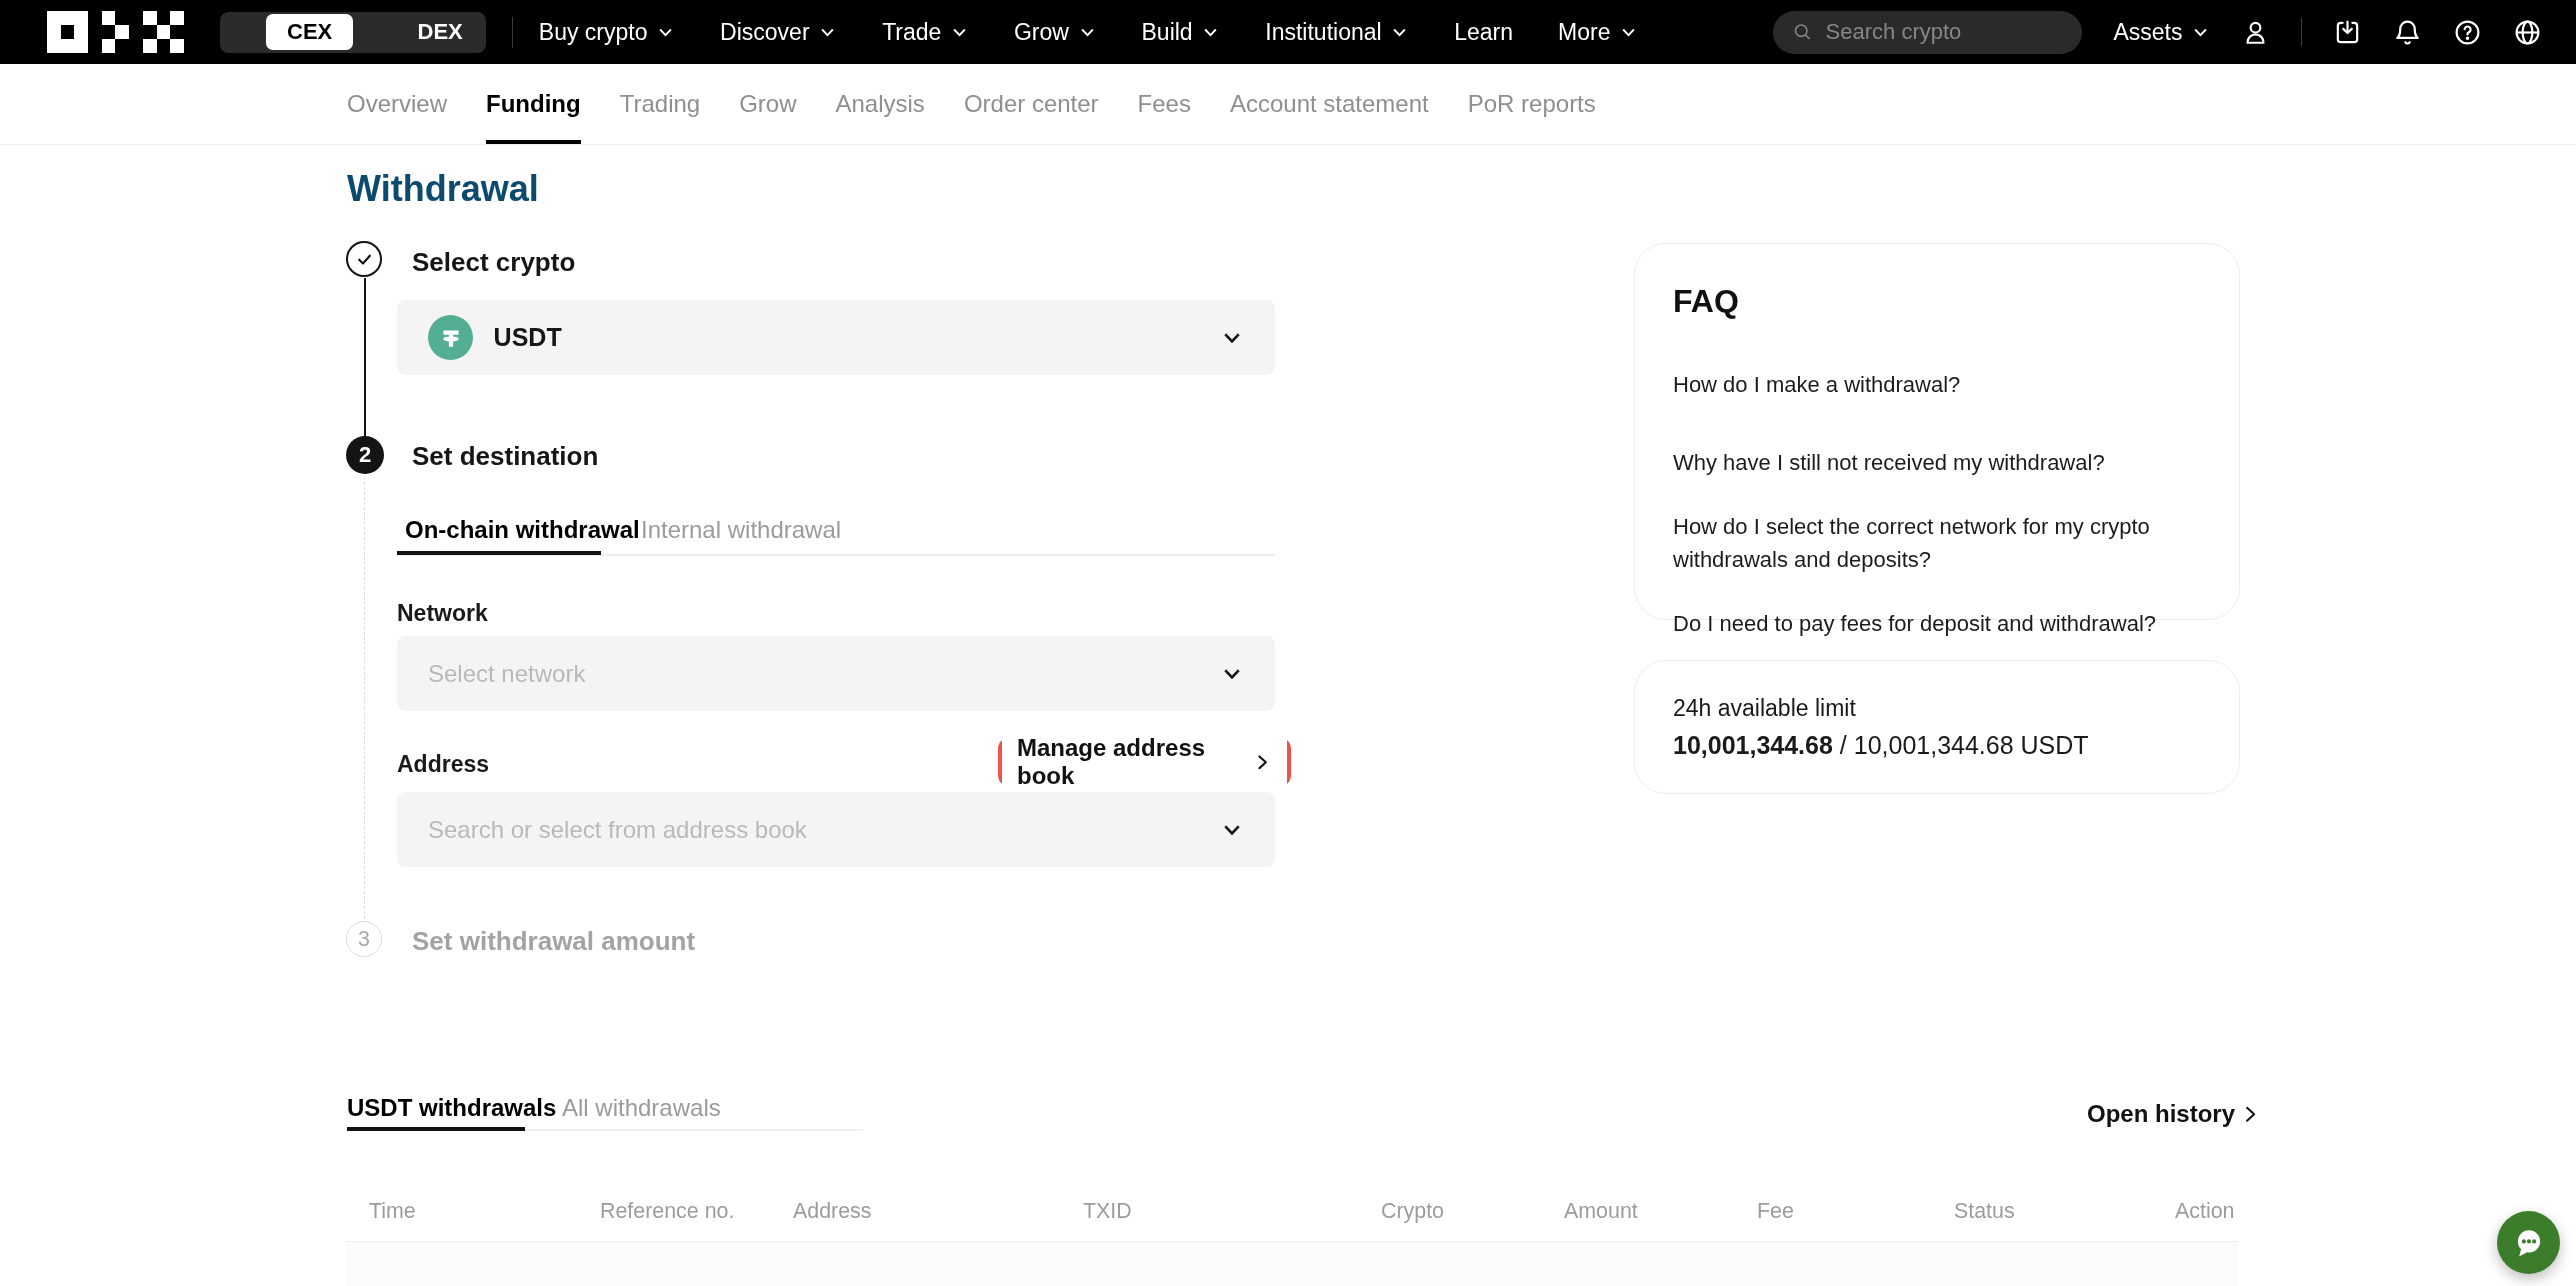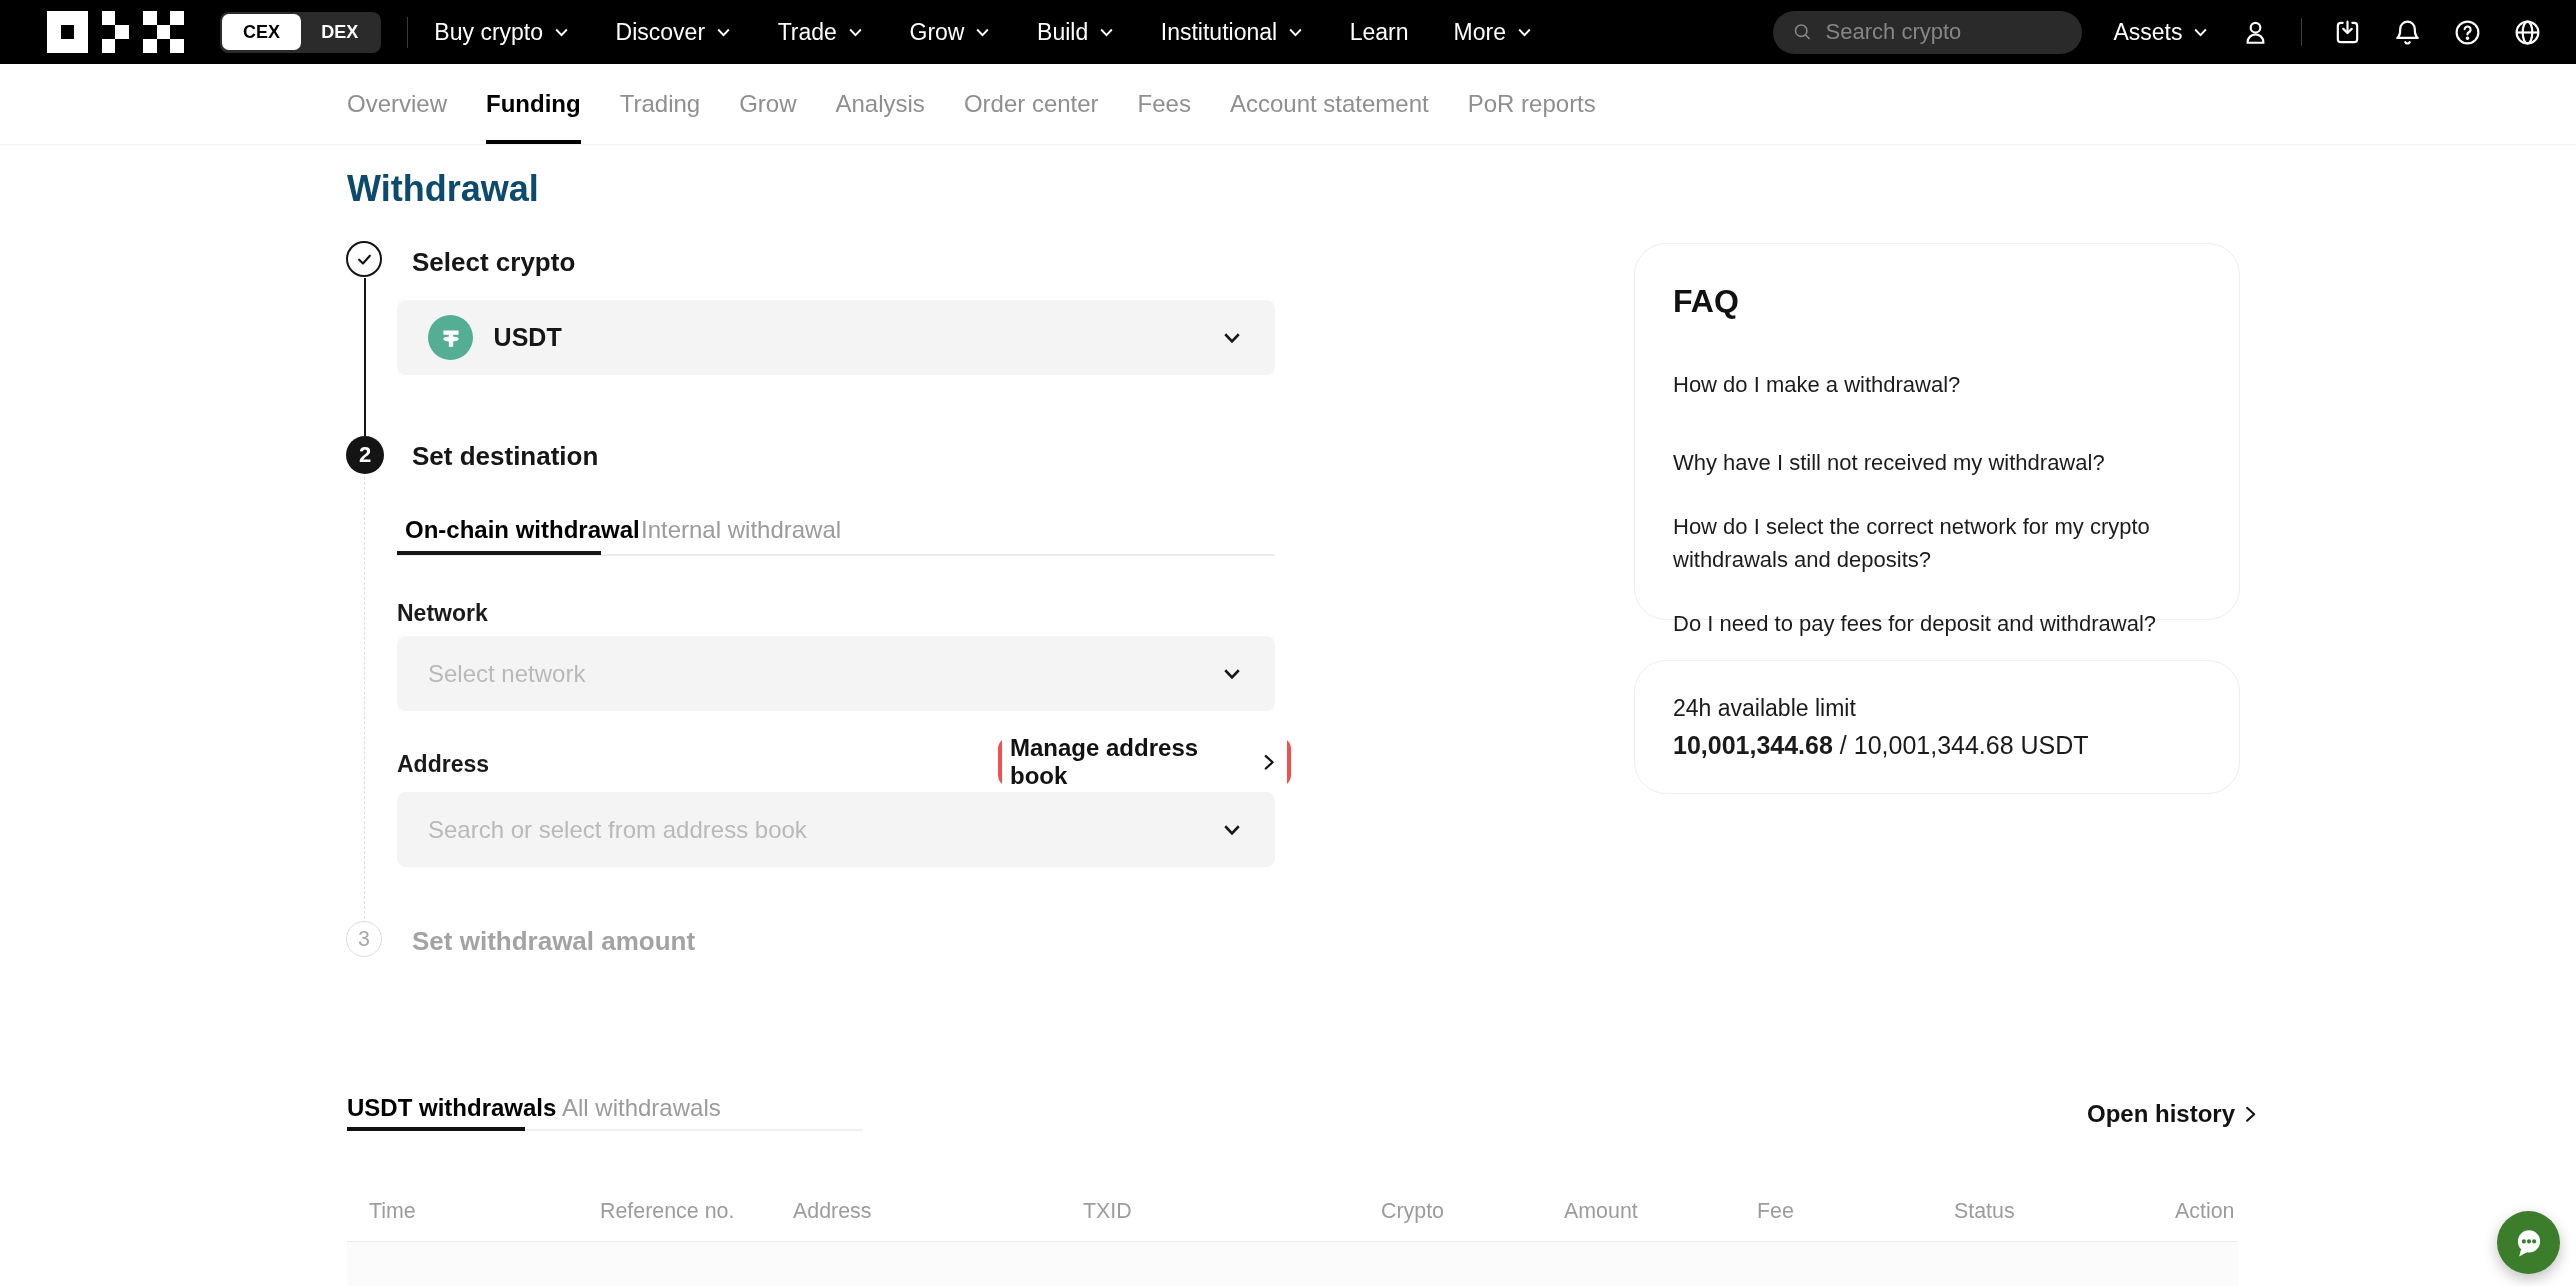--- a/index.html
+++ b/index.html
@@ -9,21 +9,21 @@
     font-family:"Liberation Sans","DejaVu Sans",sans-serif; background:#fff; color:#161616;
   }
   
   .header{ position:absolute; left:0; top:0; width:2576px; height:64px; background:#000;
     display:flex; align-items:center; padding:0 34px 0 47px; }
   .logo{ display:grid; grid-template-columns:repeat(10,13.7px); grid-template-rows:repeat(3,13.7px); }
   .logo i{ display:block; }
   .logo i.f{ background:#fff; }
   .toggle{ margin-left:36px; display:flex; align-items:center; background:#2b2b2b; border-radius:8.6px; padding:2.6px; height:41px; }
   .toggle .seg{ height:36px; display:flex; align-items:center; padding:0 20.6px; border-radius:6.9px;
-    font-size:18px; font-weight:700; color:#fff; cursor:pointer; }
+    font-size:22px; font-weight:700; color:#fff; cursor:pointer;margin-left:44px; }
   .toggle .seg.sel{ background:#fff; color:#000; }
   .hdr-div{ width:0.9px; height:31px; background:#3a3a3a; margin:0 26px; }
   .hnav{ display:flex; align-items:center; gap:45px; }
   .hnav-item{ display:flex; align-items:center; gap:8.6px; color:#fff; font-size:23px; font-weight:500; cursor:pointer; }
   .chev{ width:19px; height:19px; }
   .hdr-right{ margin-left:auto; display:flex; align-items:center; gap:31px; }
   .searchbox{ display:flex; align-items:center; gap:12px; width:309px; height:43px; background:#2a2a2a;
     border-radius:21.4px; padding:0 19px; }
   .searchbox input{ background:transparent; border:none; outline:none; color:#e8e8e8; font-size:22px; width:100%;
     font-family:"Liberation Sans","DejaVu Sans",sans-serif; }
@@ -52,21 +52,21 @@
   .box .chevd{ margin-left:auto; width:24px; height:24px; color:#161616; }
   .tether{ width:45px; height:45px; border-radius:50%; display:flex; align-items:center; justify-content:center; }
   .usdt-label{ margin-left:20.6px; font-size:25px; font-weight:700; color:#161616; }
   .dest-tab-active{ font-size:24px; font-weight:700; color:#000; cursor:pointer; }
   .dest-tab{ font-size:24px; color:#9b9b9b; cursor:pointer; }
   .tab-underline{ background:#141414; height:4.3px; }
   .tab-line{ background:#ededed; height:1.7px; }
   .field-label{ font-size:23px; font-weight:600; color:#1a1a1a; }
   .red-annot{ left:998px; top:737px; width:293px; height:50px; border:4.3px solid #F1514D; border-radius:12px;
     display:flex; align-items:center; justify-content:center; }
-  .manage-btn{ display:flex; align-items:center; gap:6.9px; font-size:24px; font-weight:700; color:#121212; cursor:pointer; background:#fff; padding:0 8px; }
+  .manage-btn{ display:flex; align-items:center; gap:6.9px; font-size:24px; font-weight:700; color:#121212; cursor:pointer; background:#fff; padding:0 15px; }
   .chev-r{ width:20.6px; height:20.6px; }
   .step3-label{ font-size:26px; font-weight:600; color:#a3a3a3; }
   
   .card{ border:1.7px solid #ededed; border-radius:32px; background:#fff; }
   .faq-card{ left:1634px; top:243px; width:606px; height:377px; padding:39px 38px; }
   .faq-title{ font-size:32px; font-weight:700; color:#111; }
   .faq-q{ font-size:22px; color:#1c1c1c; line-height:33px; cursor:pointer; width:515px; }
   .limit-card{ left:1634px; top:660px; width:606px; height:134px; padding:34px 38px; }
   .limit-title{ font-size:23px; color:#1a1a1a; }
   .limit-line{ margin-top:8.6px; font-size:25px; color:#1a1a1a; }

